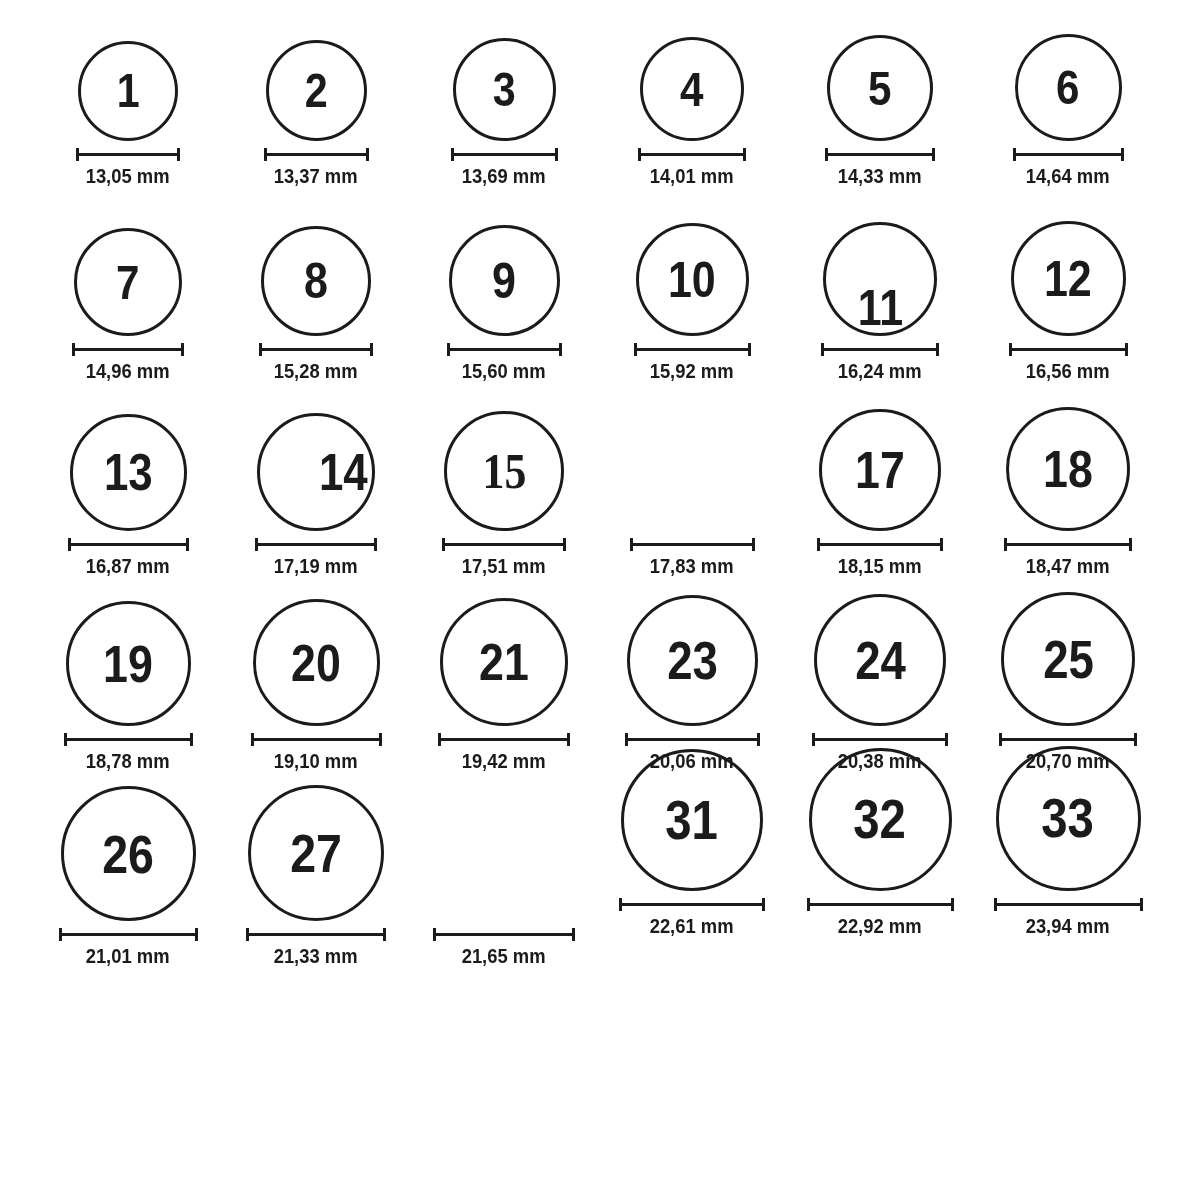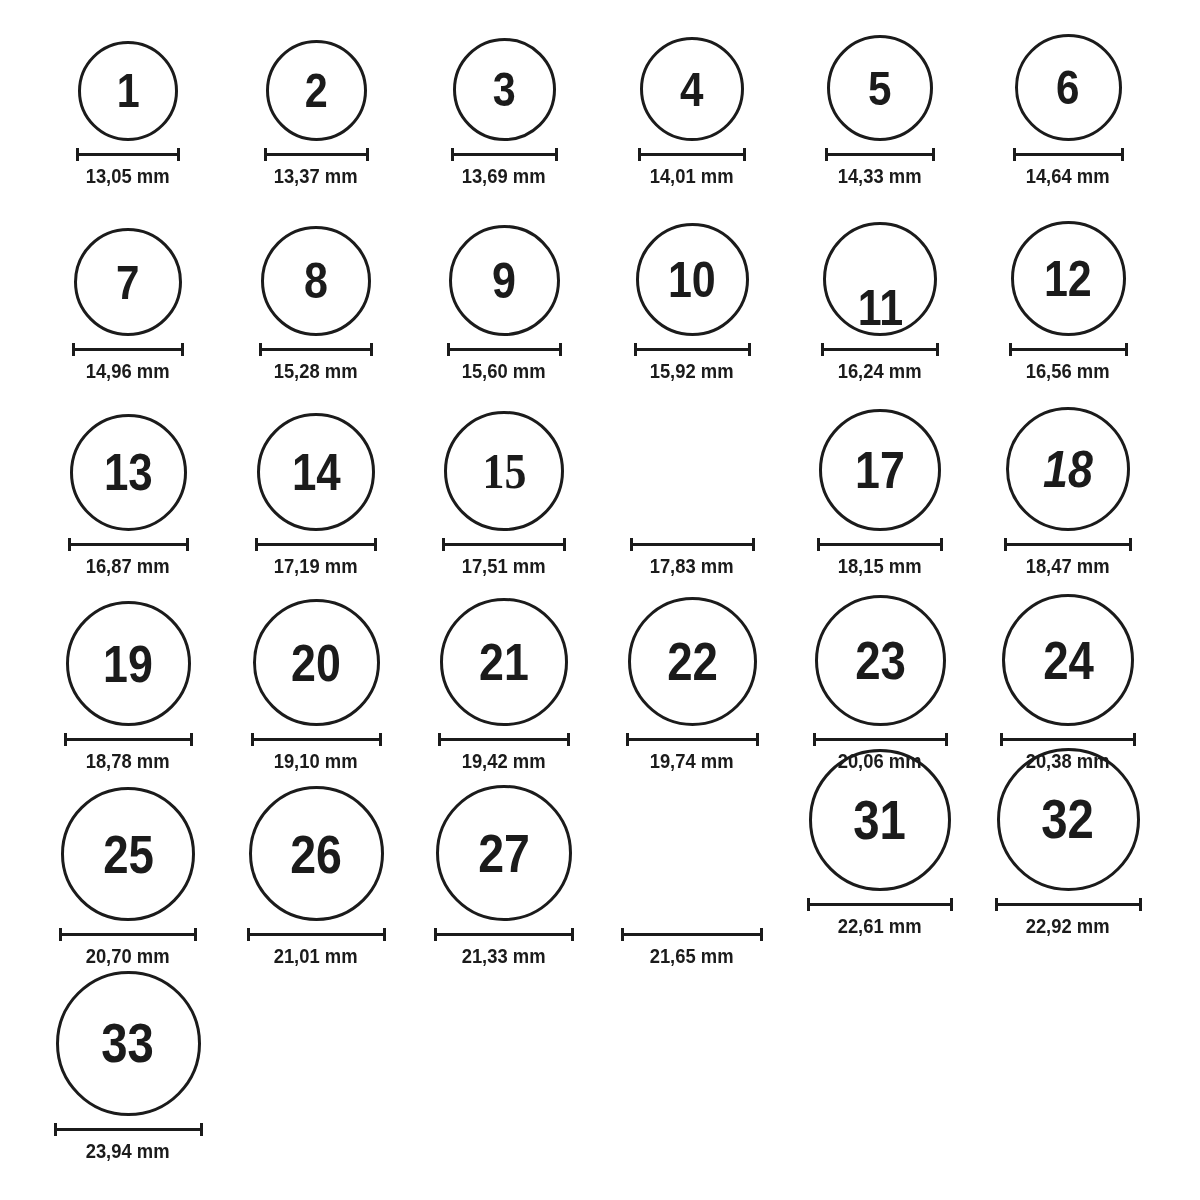--- a/index.html
+++ b/index.html
@@ -182,21 +182,21 @@
 
   <div class="cell">
     <div class="circle" style="width: 117px; height: 117px;">
       <span class="num" style="font-size: 51px;">13</span>
     </div>
     <div class="dim" style="width: 121px;"></div>
     <span class="label">16,87 mm</span>
   </div>
 
   <div class="cell">
-    <div class="circle" style="width: 118px; height: 118px;">
+    <div class="circle" style="width: 118px; height: 118px; justify-content: flex-end;">
       <span class="num" style="font-size: 51px;">14</span>
     </div>
     <div class="dim" style="width: 122px;"></div>
     <span class="label">17,19 mm</span>
   </div>
 
   <div class="cell">
     <div class="circle" style="width: 120px; height: 120px; font-family: Liberation Serif, serif;">
       <span class="num" style="font-size: 51px;">15</span>
     </div>
@@ -211,21 +211,21 @@
 
   <div class="cell">
     <div class="circle" style="width: 122px; height: 122px;">
       <span class="num" style="font-size: 52px;">17</span>
     </div>
     <div class="dim" style="width: 126px;"></div>
     <span class="label">18,15 mm</span>
   </div>
 
   <div class="cell">
-    <div class="circle" style="width: 124px; height: 124px; font-style: italic;">
+    <div class="circle" style="width: 124px; height: 124px;">
       <span class="num" style="font-size: 52px;">18</span>
     </div>
     <div class="dim" style="width: 128px;"></div>
     <span class="label">18,47 mm</span>
   </div>
 
   <div class="cell">
     <div class="circle" style="width: 125px; height: 125px;">
       <span class="num" style="font-size: 52px;">19</span>
     </div>
@@ -242,27 +242,20 @@
   </div>
 
   <div class="cell">
     <div class="circle" style="width: 128px; height: 128px;">
       <span class="num" style="font-size: 52px;">21</span>
     </div>
     <div class="dim" style="width: 132px;"></div>
     <span class="label">19,42 mm</span>
   </div>
 
-  <div class="cell">
-    <div class="circle" style="width: 129px; height: 129px;">
-      <span class="num" style="font-size: 53px;">22</span>
-    </div>
-    <div class="dim" style="width: 133px;"></div>
-    <span class="label">19,74 mm</span>
-  </div>
 
   <div class="cell">
     <div class="circle" style="width: 131px; height: 131px;">
       <span class="num" style="font-size: 53px;">23</span>
     </div>
     <div class="dim" style="width: 135px;"></div>
     <span class="label">20,06 mm</span>
   </div>
 
   <div class="cell">

